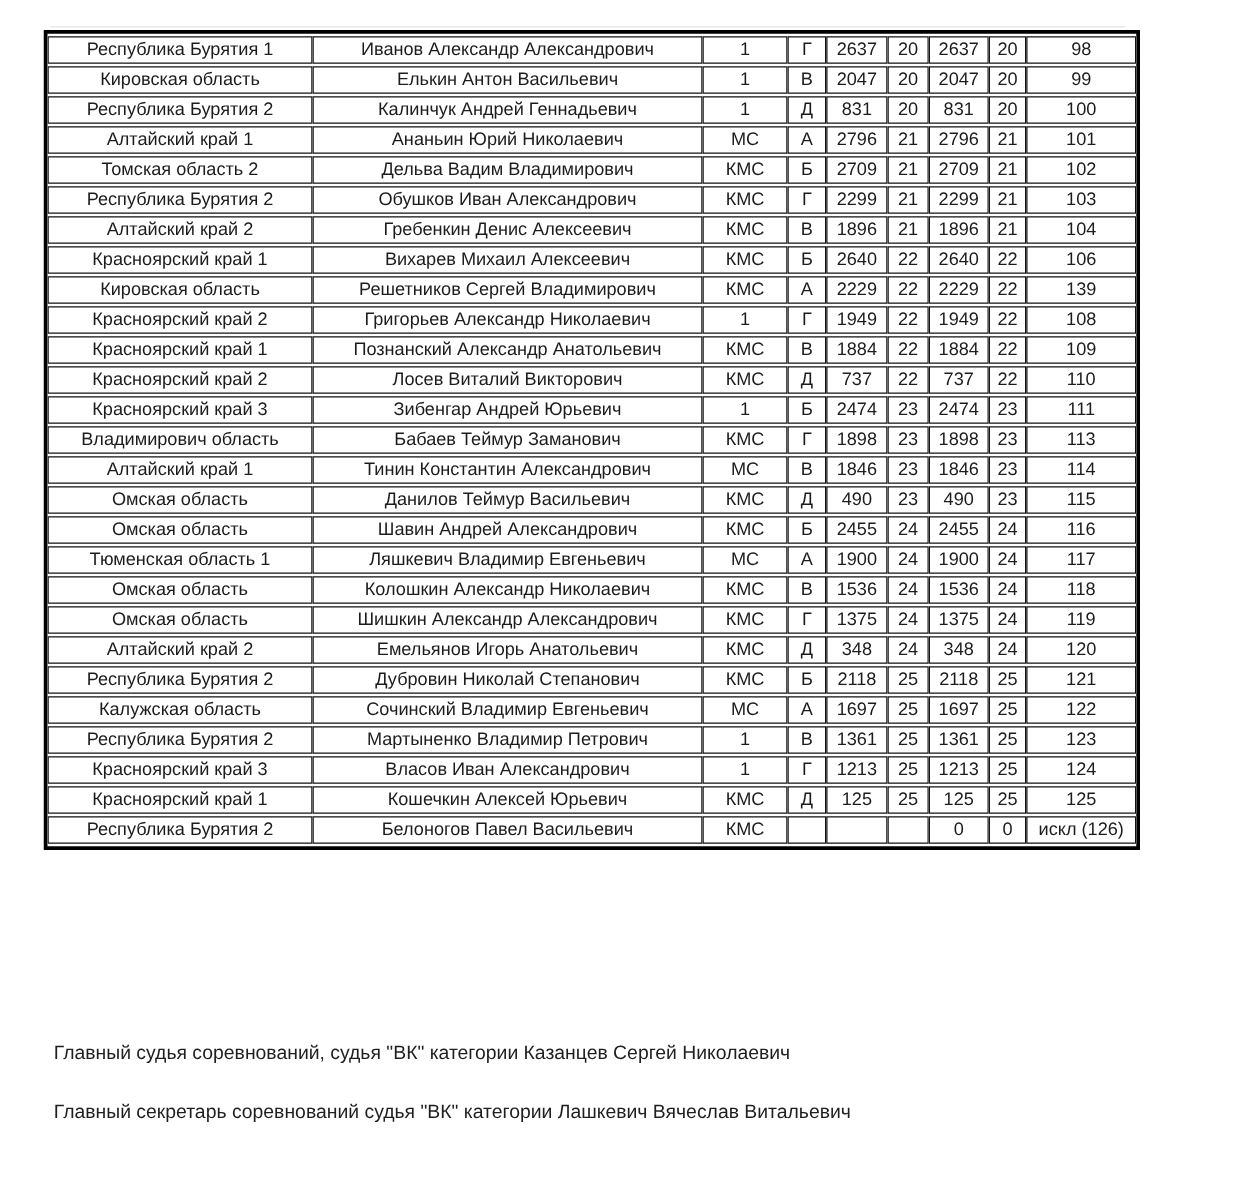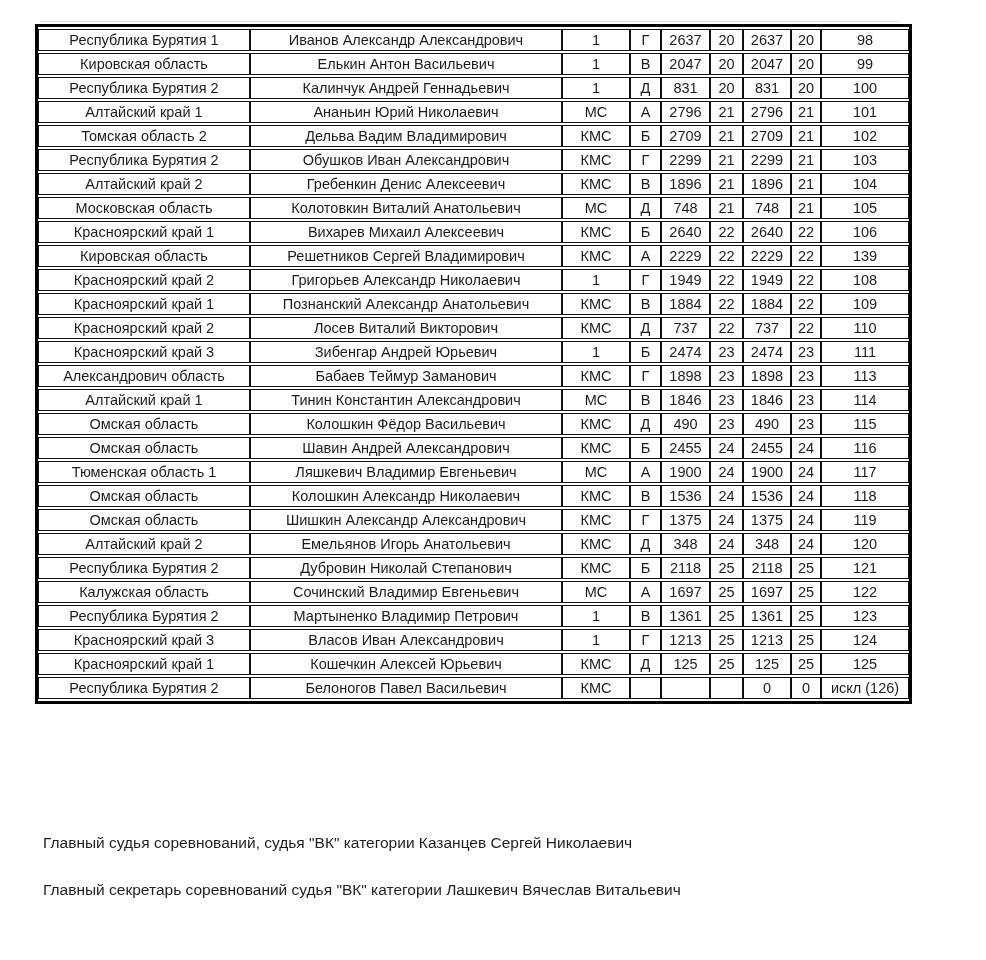--- a/index.html
+++ b/index.html
@@ -150,31 +150,20 @@
           <td>Гребенкин Денис Алексеевич</td>
           <td>КМС</td>
           <td>В</td>
           <td>1896</td>
           <td>21</td>
           <td>1896</td>
           <td>21</td>
           <td>104</td>
         </tr>
         <tr>
-          <td>Московская область</td>
-          <td>Колотовкин Виталий Анатольевич</td>
-          <td>МС</td>
-          <td>Д</td>
-          <td>748</td>
-          <td>21</td>
-          <td>748</td>
-          <td>21</td>
-          <td>105</td>
-        </tr>
-        <tr>
           <td>Красноярский край 1</td>
           <td>Вихарев Михаил Алексеевич</td>
           <td>КМС</td>
           <td>Б</td>
           <td>2640</td>
           <td>22</td>
           <td>2640</td>
           <td>22</td>
           <td>106</td>
         </tr>
@@ -227,21 +216,21 @@
           <td>Зибенгар Андрей Юрьевич</td>
           <td>1</td>
           <td>Б</td>
           <td>2474</td>
           <td>23</td>
           <td>2474</td>
           <td>23</td>
           <td>111</td>
         </tr>
         <tr>
-          <td>Александрович область</td>
+          <td>Владимирович область</td>
           <td>Бабаев Теймур Заманович</td>
           <td>КМС</td>
           <td>Г</td>
           <td>1898</td>
           <td>23</td>
           <td>1898</td>
           <td>23</td>
           <td>113</td>
         </tr>
         <tr>
@@ -250,21 +239,21 @@
           <td>МС</td>
           <td>В</td>
           <td>1846</td>
           <td>23</td>
           <td>1846</td>
           <td>23</td>
           <td>114</td>
         </tr>
         <tr>
           <td>Омская область</td>
-          <td>Колошкин Фёдор Васильевич</td>
+          <td>Данилов Теймур Васильевич</td>
           <td>КМС</td>
           <td>Д</td>
           <td>490</td>
           <td>23</td>
           <td>490</td>
           <td>23</td>
           <td>115</td>
         </tr>
         <tr>
           <td>Омская область</td>

